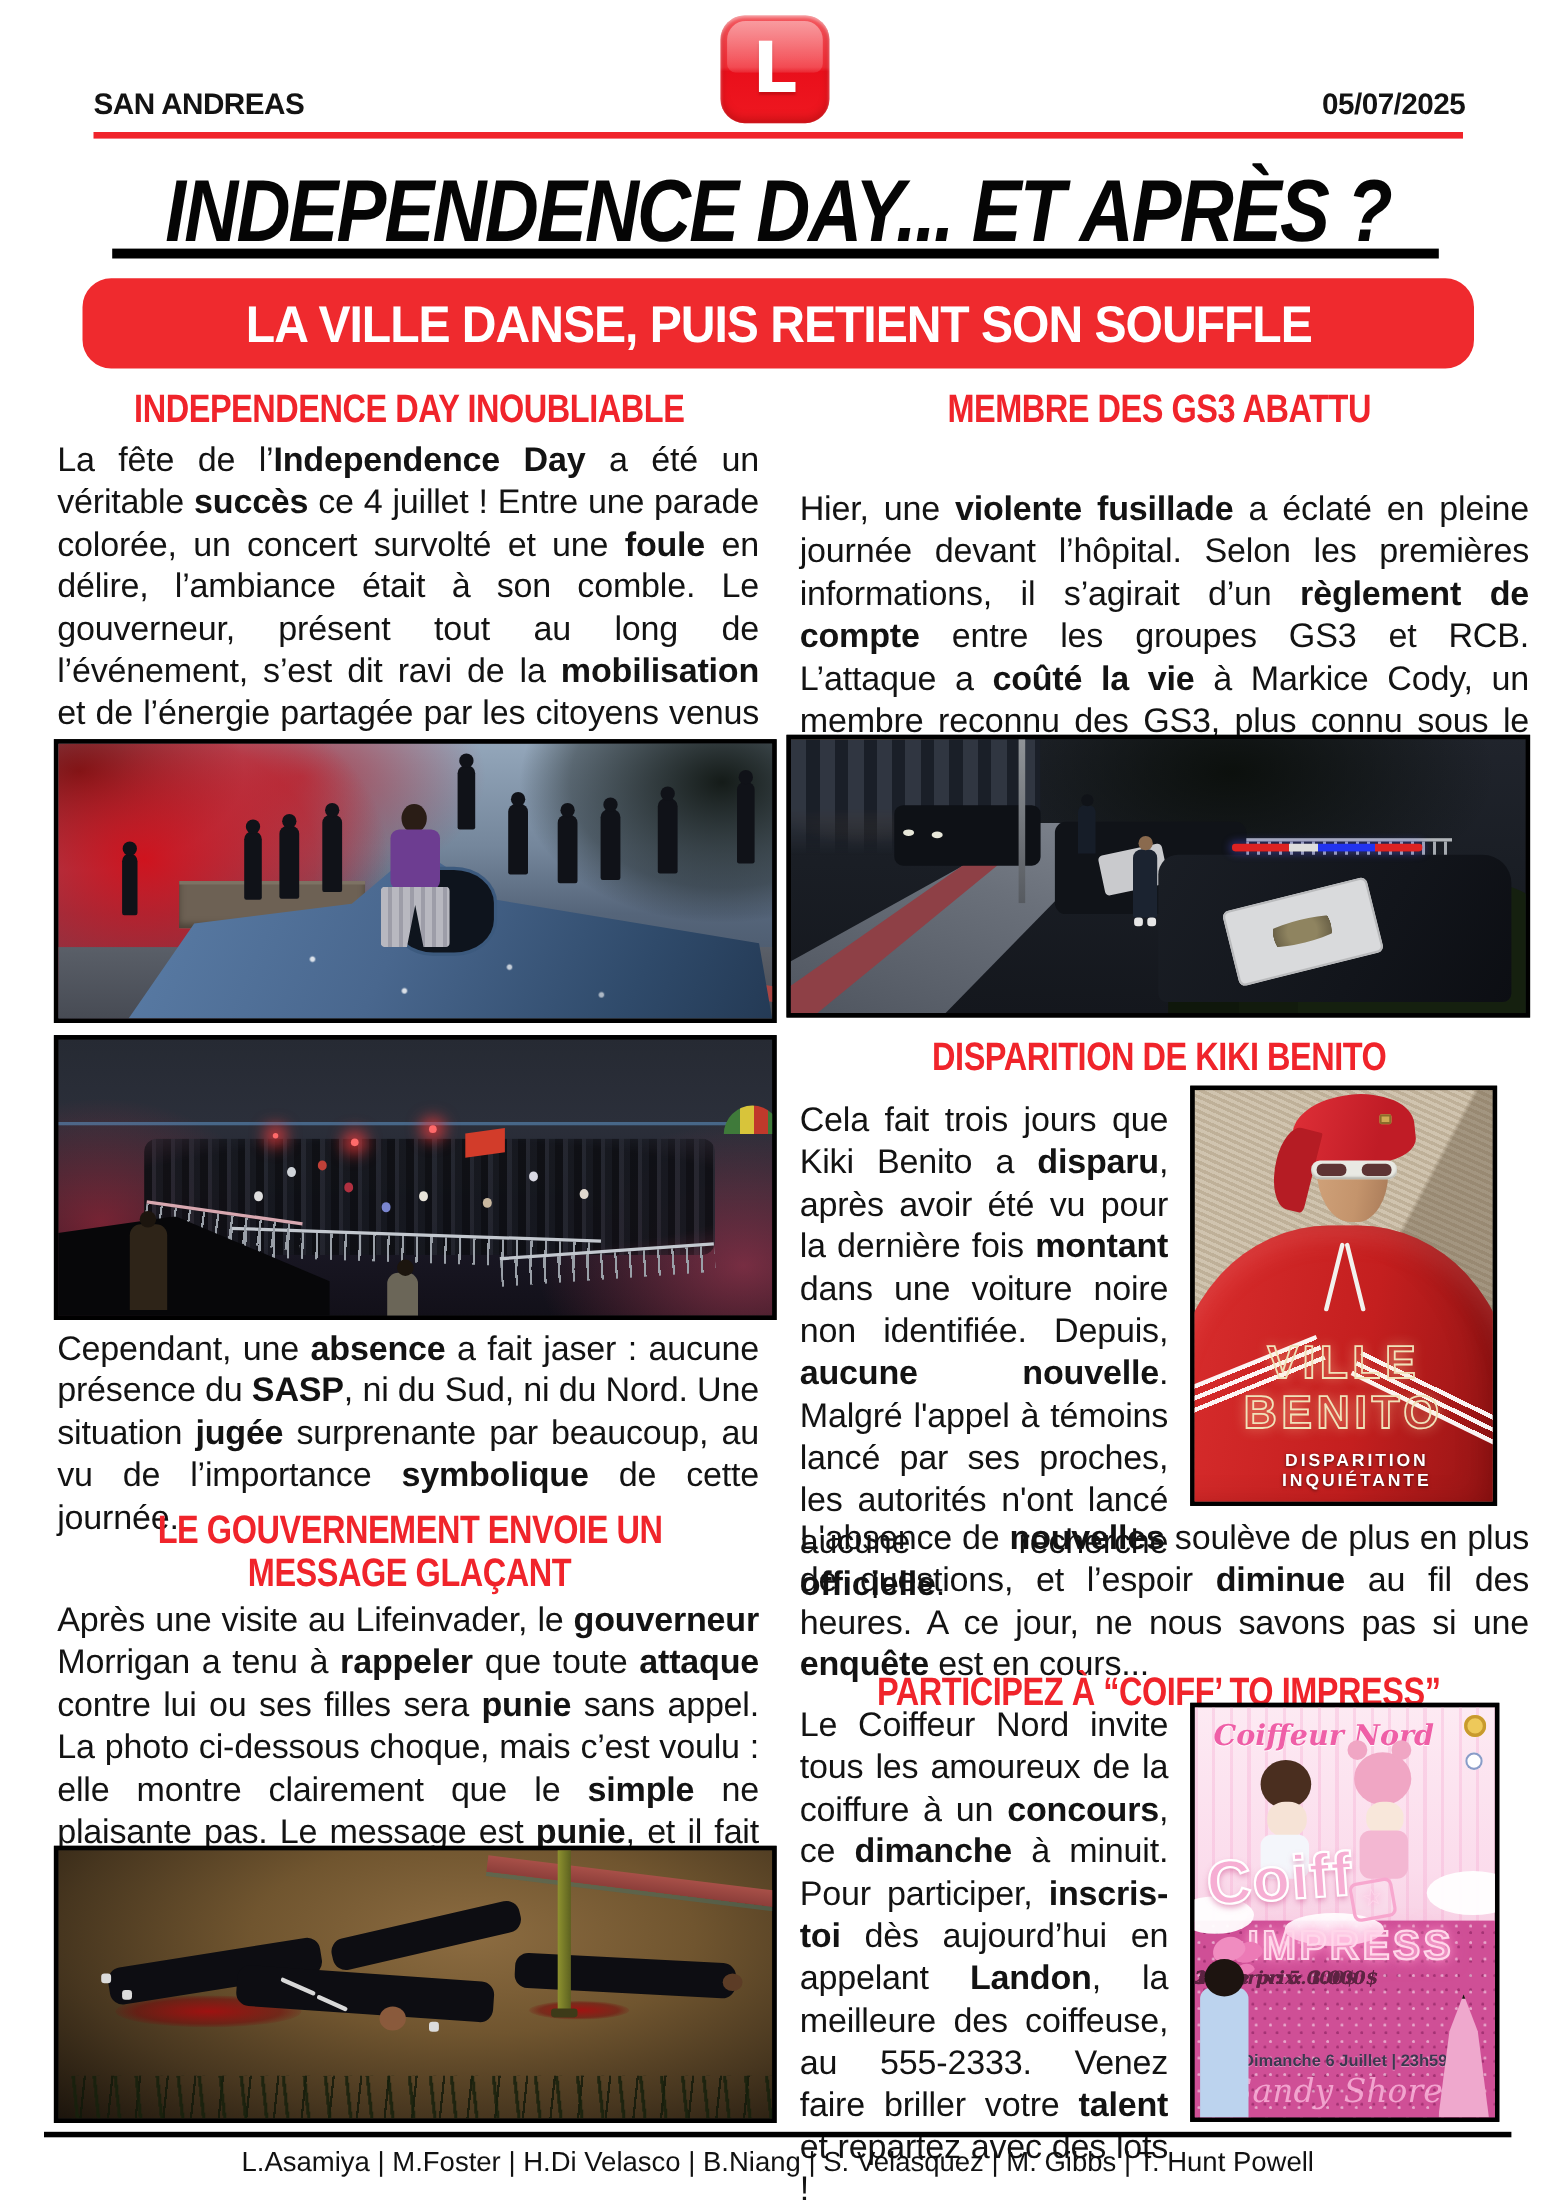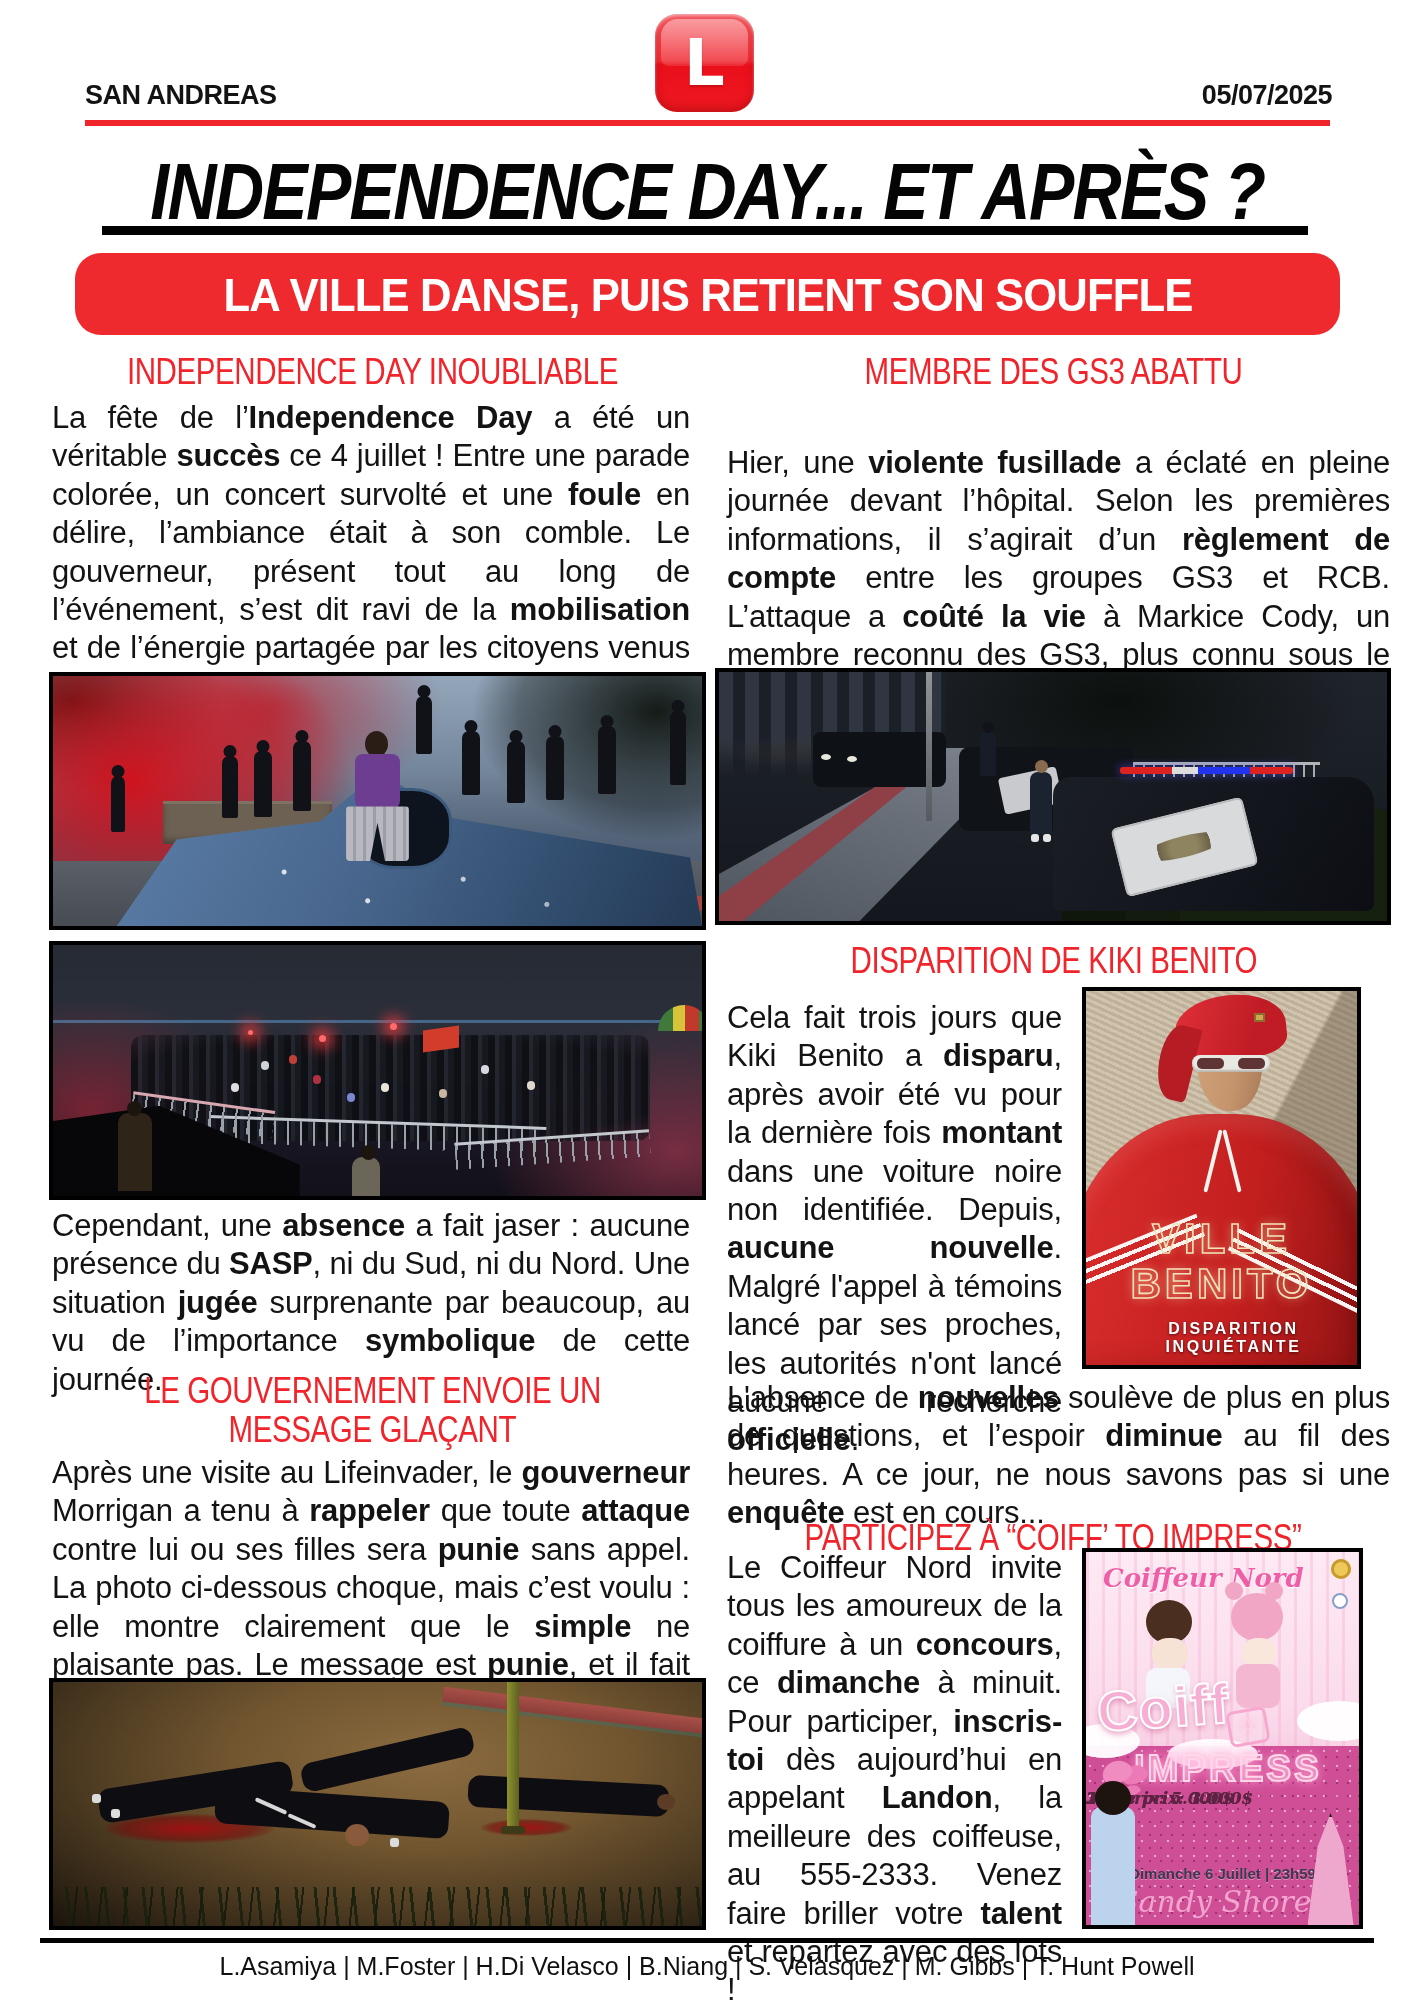--- a/index.html
+++ b/index.html
@@ -28,21 +28,21 @@
   #headline{left:0;top:150px;width:1414px;text-align:center;font-size:80px;line-height:84px;
             font-weight:bold;font-style:italic;color:#050505;letter-spacing:-2px;white-space:nowrap;}
   #headline .cond{transform:scaleX(.85);}
   #headline-bar{left:102px;top:226px;width:1206px;height:9px;background:#000;}
   #banner{left:75px;top:253px;width:1265px;height:82px;background:#ef2a2e;border-radius:26px;
           display:flex;align-items:center;justify-content:center;}
   #banner .txt{color:#fff;font-size:47px;font-weight:bold;letter-spacing:-1px;white-space:nowrap;
           transform:scaleX(.93);}
   .cond{display:inline-block;transform:scaleX(.82);transform-origin:50% 50%;white-space:nowrap;}
   
-  .h-red{color:var(--red);font-weight:normal;font-size:36px;line-height:39px;text-align:center;letter-spacing:-0.5px;}
+  .h-red{color:var(--red);font-weight:bold;font-size:36px;line-height:39px;text-align:center;letter-spacing:-0.5px;}
   .body-text{font-size:31px;line-height:38.4px;text-align:justify;color:var(--ink);letter-spacing:-0.2px;}
   .body-text b{font-weight:bold;}
   #art1-h{left:40px;top:352px;width:665px;}
   #art1-p1{left:52px;top:399px;width:638px;}
   #art1-p2{left:52px;top:1207px;width:638px;}
   #art2-h{left:40px;top:1371px;width:665px;}
   #art2-p{left:52px;top:1454px;width:638px;}
   #art3-h{left:715px;top:352px;width:677px;}
   #art3-p{left:727px;top:444px;width:663px;}
   #art4-h{left:715px;top:941px;width:677px;}

